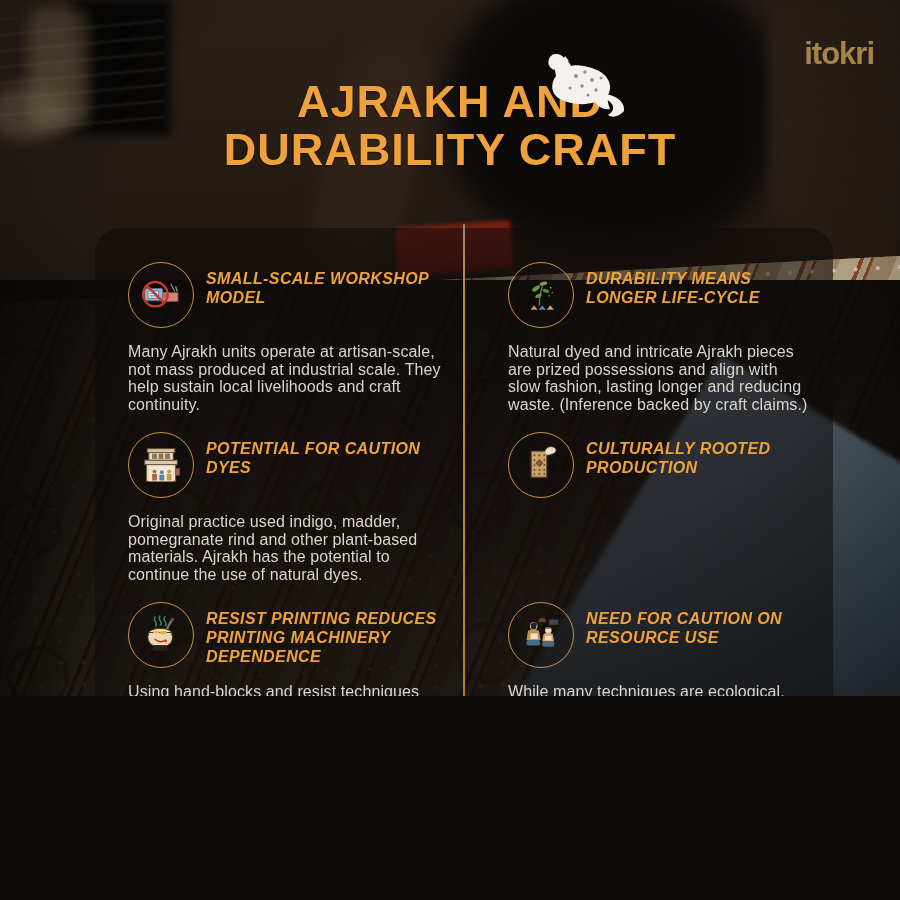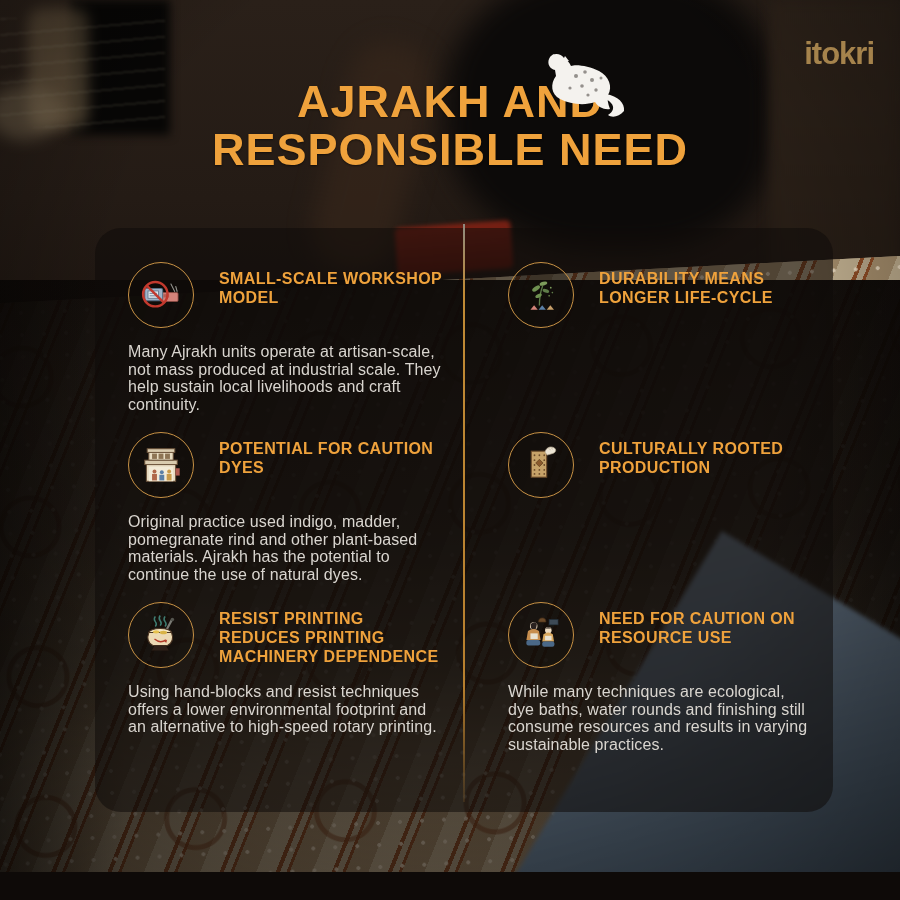--- a/index.html
+++ b/index.html
@@ -1,18 +1,18 @@
 <!DOCTYPE html>
 <html><head>
 <meta charset="utf-8">
 <style>
   * { margin:0; padding:0; box-sizing:border-box; }
   html,body { background:#0e0a08; }
   .stage {
-    position:relative; width:900px; height:872px; overflow:hidden;
+    position:relative; width:900px; height:696px; overflow:hidden;
     background:#4c1d95;
     font-family:"Liberation Sans", sans-serif;
   }
   
   .bg-wall {
     position:absolute; left:0; top:0; width:900px; height:360px;
     background:linear-gradient(180deg,#2a2019 0%,#241b15 55%,#1c140f 100%);
   }
   .bg-window-opening { position:absolute; left:70px; top:0; width:100px; height:135px; background:#070605; filter:blur(5px); }
   .bg-window-cloth  { position:absolute; left:28px; top:8px; width:60px; height:120px; background:linear-gradient(180deg,#6b5a42,#8a7556); border-radius:14px; filter:blur(7px); opacity:.55; }
@@ -69,21 +69,21 @@
     color:#A5834C; font-size:31px; font-weight:700; letter-spacing:-1px;
   }
   .animal { position:absolute; left:540px; top:48px; width:100px; height:76px; }
   
   .grid {
     position:absolute; left:95px; top:228px; width:738px;
     display:grid; grid-template-columns:369px 369px; grid-template-rows:170px 170px 170px;
   }
   .card { padding:34px 22px 0 33px; }
   .card.right { padding-left:44px; }
-  .card-head { display:flex; align-items:flex-start; gap:25px; }
+  .card-head { display:flex; align-items:flex-start; gap:12px;font-style:italic; }
   .icon-circle {
     width:66px; height:66px; flex:none; border:1.6px solid #C89245; border-radius:50%;
     background:rgba(18,13,10,0.3); display:flex; align-items:center; justify-content:center;
   }
   .card-heading {
     color:#EFA23C; font-weight:800; font-size:16px; line-height:19px;
     letter-spacing:0.4px; padding-top:7px; max-width:252px;
   }
   .card-body {
     margin-top:15px; color:#D9D5CF; font-size:16px; line-height:17.5px;
@@ -108,21 +108,21 @@
   <div class="bg-red-tray"></div>
   <div class="bg-blue-cloth"></div>
   <div class="bg-vignette"></div>
 
   <div class="panel"></div>
   <div class="divider"></div>
 
   <div class="logo">itokri</div>
   <div class="title-wrap">
     <div class="title-line">AJRAKH AND</div>
-    <div class="title-line">RESPONSIBLE NEED</div>
+    <div class="title-line">DURABILITY CRAFT</div>
   </div>
   <svg class="animal" viewBox="0 0 100 76">
     <path fill="#f4f2ee" d="M24 10 C20 4 11 5 9 11 C7 16 10 21 15 22 L16 28 C10 36 11 46 20 51 C30 56 44 58 55 54 C58 59 64 62 70 61 C68 56 67 51 68 47 C73 39 69 28 59 23 C49 18 36 16 31 18 C29 14 27 12 24 10 Z"></path>
     <path fill="#f4f2ee" d="M66 46 C78 48 85 55 84 63 C79 69 72 70 68 67 C73 64 75 59 71 55 C68 51 63 50 60 52 Z"></path>
     <path fill="#f4f2ee" d="M13 6 L18 11 L11 12 Z"></path>
     <path fill="#f4f2ee" d="M25 8 L29 13 L22 14 Z"></path>
     <g fill="rgba(30,25,20,0.45)">
       <circle cx="36" cy="28" r="2"></circle>
         <circle cx="45" cy="24" r="1.8"></circle>
         <circle cx="52" cy="32" r="2"></circle>
@@ -169,20 +169,21 @@
             <circle cx="44" cy="23" r="1.1" fill="#7d9c5c"></circle>
               <circle cx="46" cy="29" r="1" fill="#5f7d49"></circle>
             <circle cx="42" cy="33" r="1" fill="#6f9151"></circle>
             <path d="M19 50 l4.5 -5.5 4.5 5.5 z" fill="#d4837a"></path>
             <path d="M29 50 l4.5 -5.5 4.5 5.5 z" fill="#5b7fa6"></path>
             <path d="M39 50 l4.5 -5.5 4.5 5.5 z" fill="#c9a06a"></path>
           </svg>
         </div>
         <div class="card-heading">DURABILITY MEANS LONGER LIFE-CYCLE</div>
       </div>
+      <div class="card-body">Natural dyed and intricate Ajrakh pieces are prized possessions and align with slow fashion, lasting longer and reducing waste. (Inference backed by craft claims.)</div>
     </div>
 
     <div class="card">
       <div class="card-head">
         <div class="icon-circle">
           <svg width="52" height="52" viewBox="0 0 64 64">
             <rect x="14" y="31" width="36" height="21" fill="#e7dbc1" stroke="#6a5138" stroke-width="1.2"></rect>
             <rect x="17" y="34" width="30" height="18" fill="#f2ead6"></rect>
             <rect x="12" y="26" width="40" height="5.5" fill="#d9cbae" stroke="#6a5138" stroke-width="1.2"></rect>
             <rect x="17" y="16" width="30" height="10" fill="#e7dbc1" stroke="#6a5138" stroke-width="1.2"></rect>

